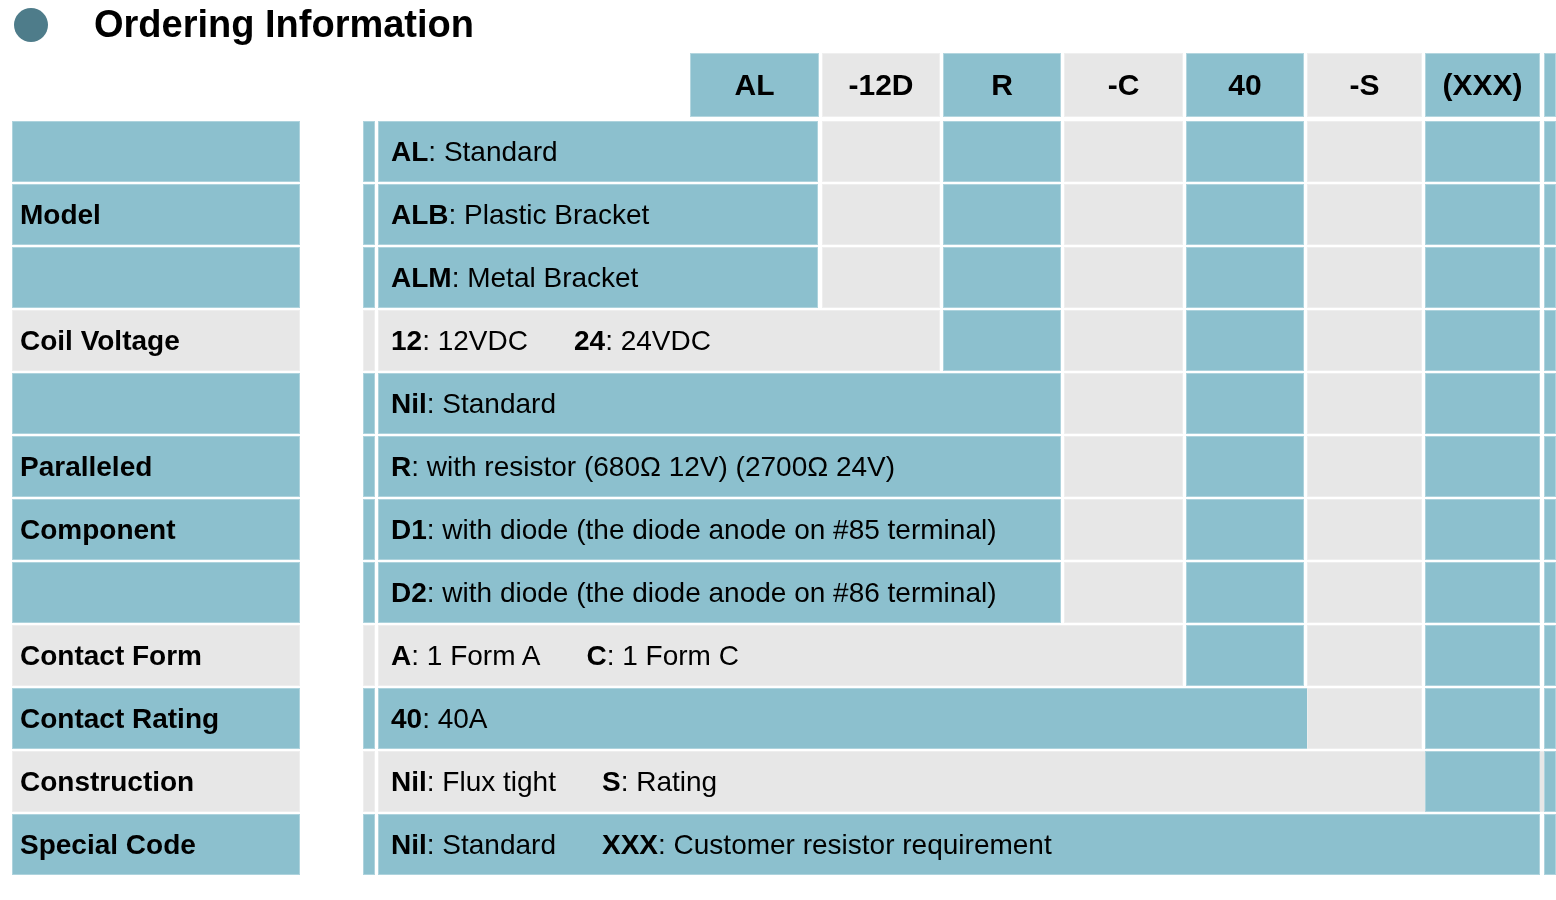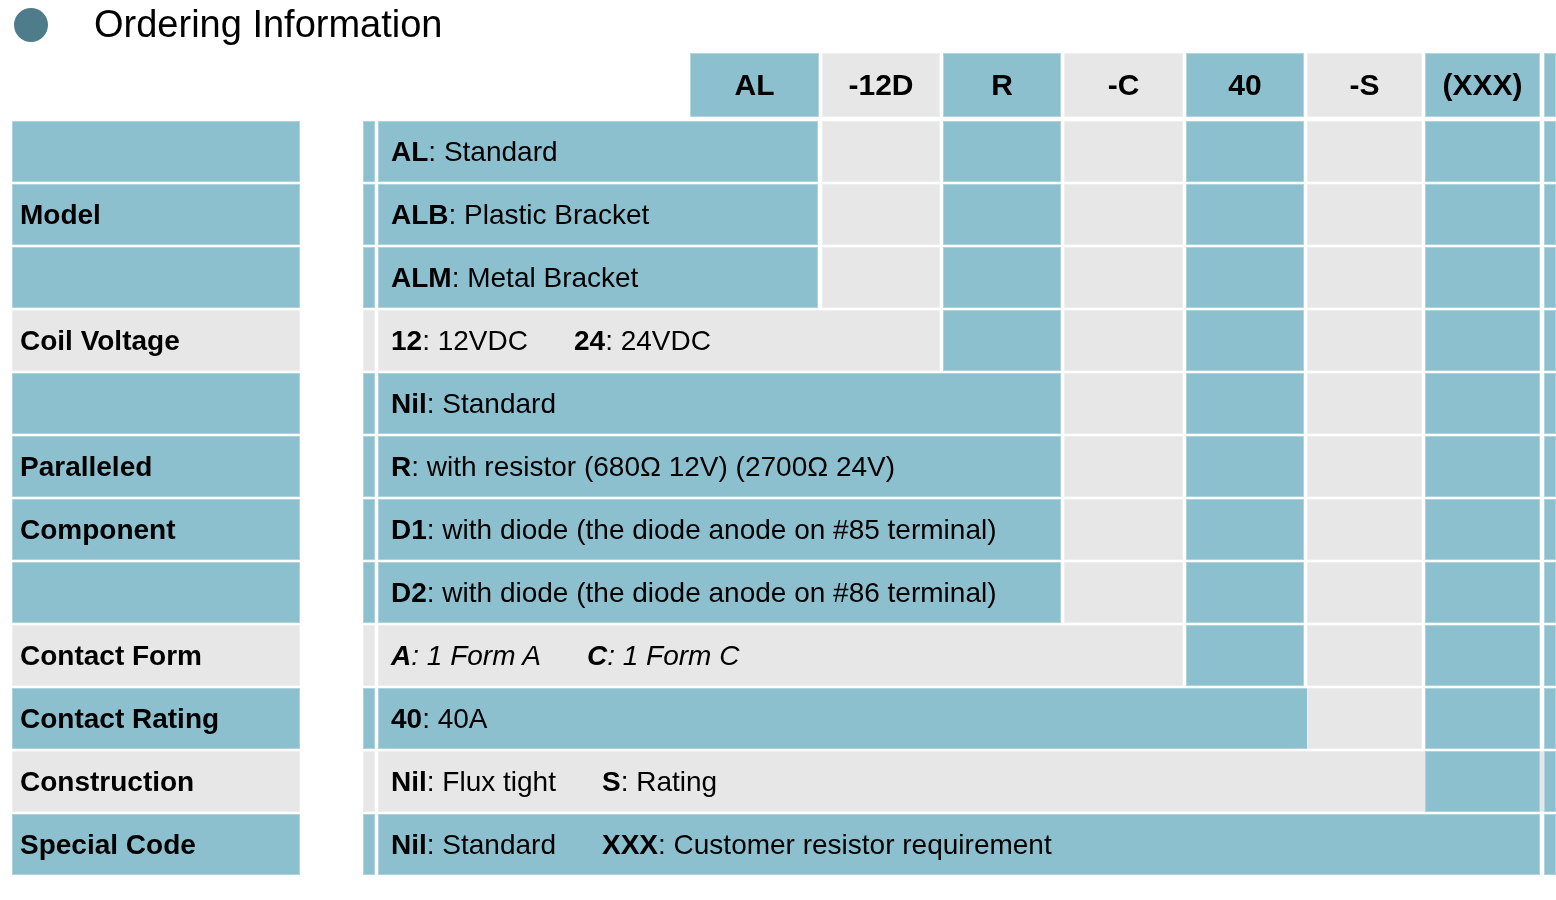--- a/index.html
+++ b/index.html
@@ -7,21 +7,21 @@
     --gray:#e7e7e7;
     --bullet:#4e7c8a;
     --text:#000000;
   }
   html,body{margin:0;padding:0;background:#ffffff;}
   .page{
     position:relative;width:1556px;height:900px;background:#ffffff;overflow:hidden;
     font-family:"Liberation Sans", sans-serif;color:var(--text);
   }
   .bullet{position:absolute;left:14px;top:8px;width:34px;height:34px;border-radius:50%;background:var(--bullet);}
-  .title{position:absolute;left:94px;top:0px;font-size:38px;font-weight:400;letter-spacing:0px;line-height:48px;}
+  .title{position:absolute;left:94px;top:0px;font-size:38px;font-weight:700;letter-spacing:0px;line-height:48px;}
 
   .teal{background:var(--teal);}
   .gray{background:var(--gray);}
 
   
   .pn-header{position:absolute;left:0;top:53px;height:64px;width:1556px;}
   .hcell{
     position:absolute;top:0;height:64px;display:flex;align-items:center;justify-content:center;
     font-weight:bold;font-size:30px;box-shadow:inset 0 0 0 1px rgba(255,255,255,0.35);
   }
@@ -47,21 +47,21 @@
     left:378px;display:flex;align-items:center;box-sizing:border-box;padding-left:13px;
     font-size:28px;white-space:nowrap;
   }
   .part b{font-weight:bold;}
   .part + .part{margin-left:46px;}
 
   
   .d-al  {width:440px;}
   .d-12d {width:562px;}
   .d-r   {width:683px;}
-  .d-c   {width:805px;font-style:italic;}
+  .d-c   {width:805px;}
   .d-40  {width:986px;}
   .d-s   {width:1184px;}
   .d-xxx {width:1162px;}
 
   
   .b-12d {left:822px;width:118px;}
   .b-r   {left:943px;width:118px;}
   .b-c   {left:1064px;width:119px;}
   .b-40  {left:1186px;width:118px;}
   .b-s   {left:1307px;width:115px;}

